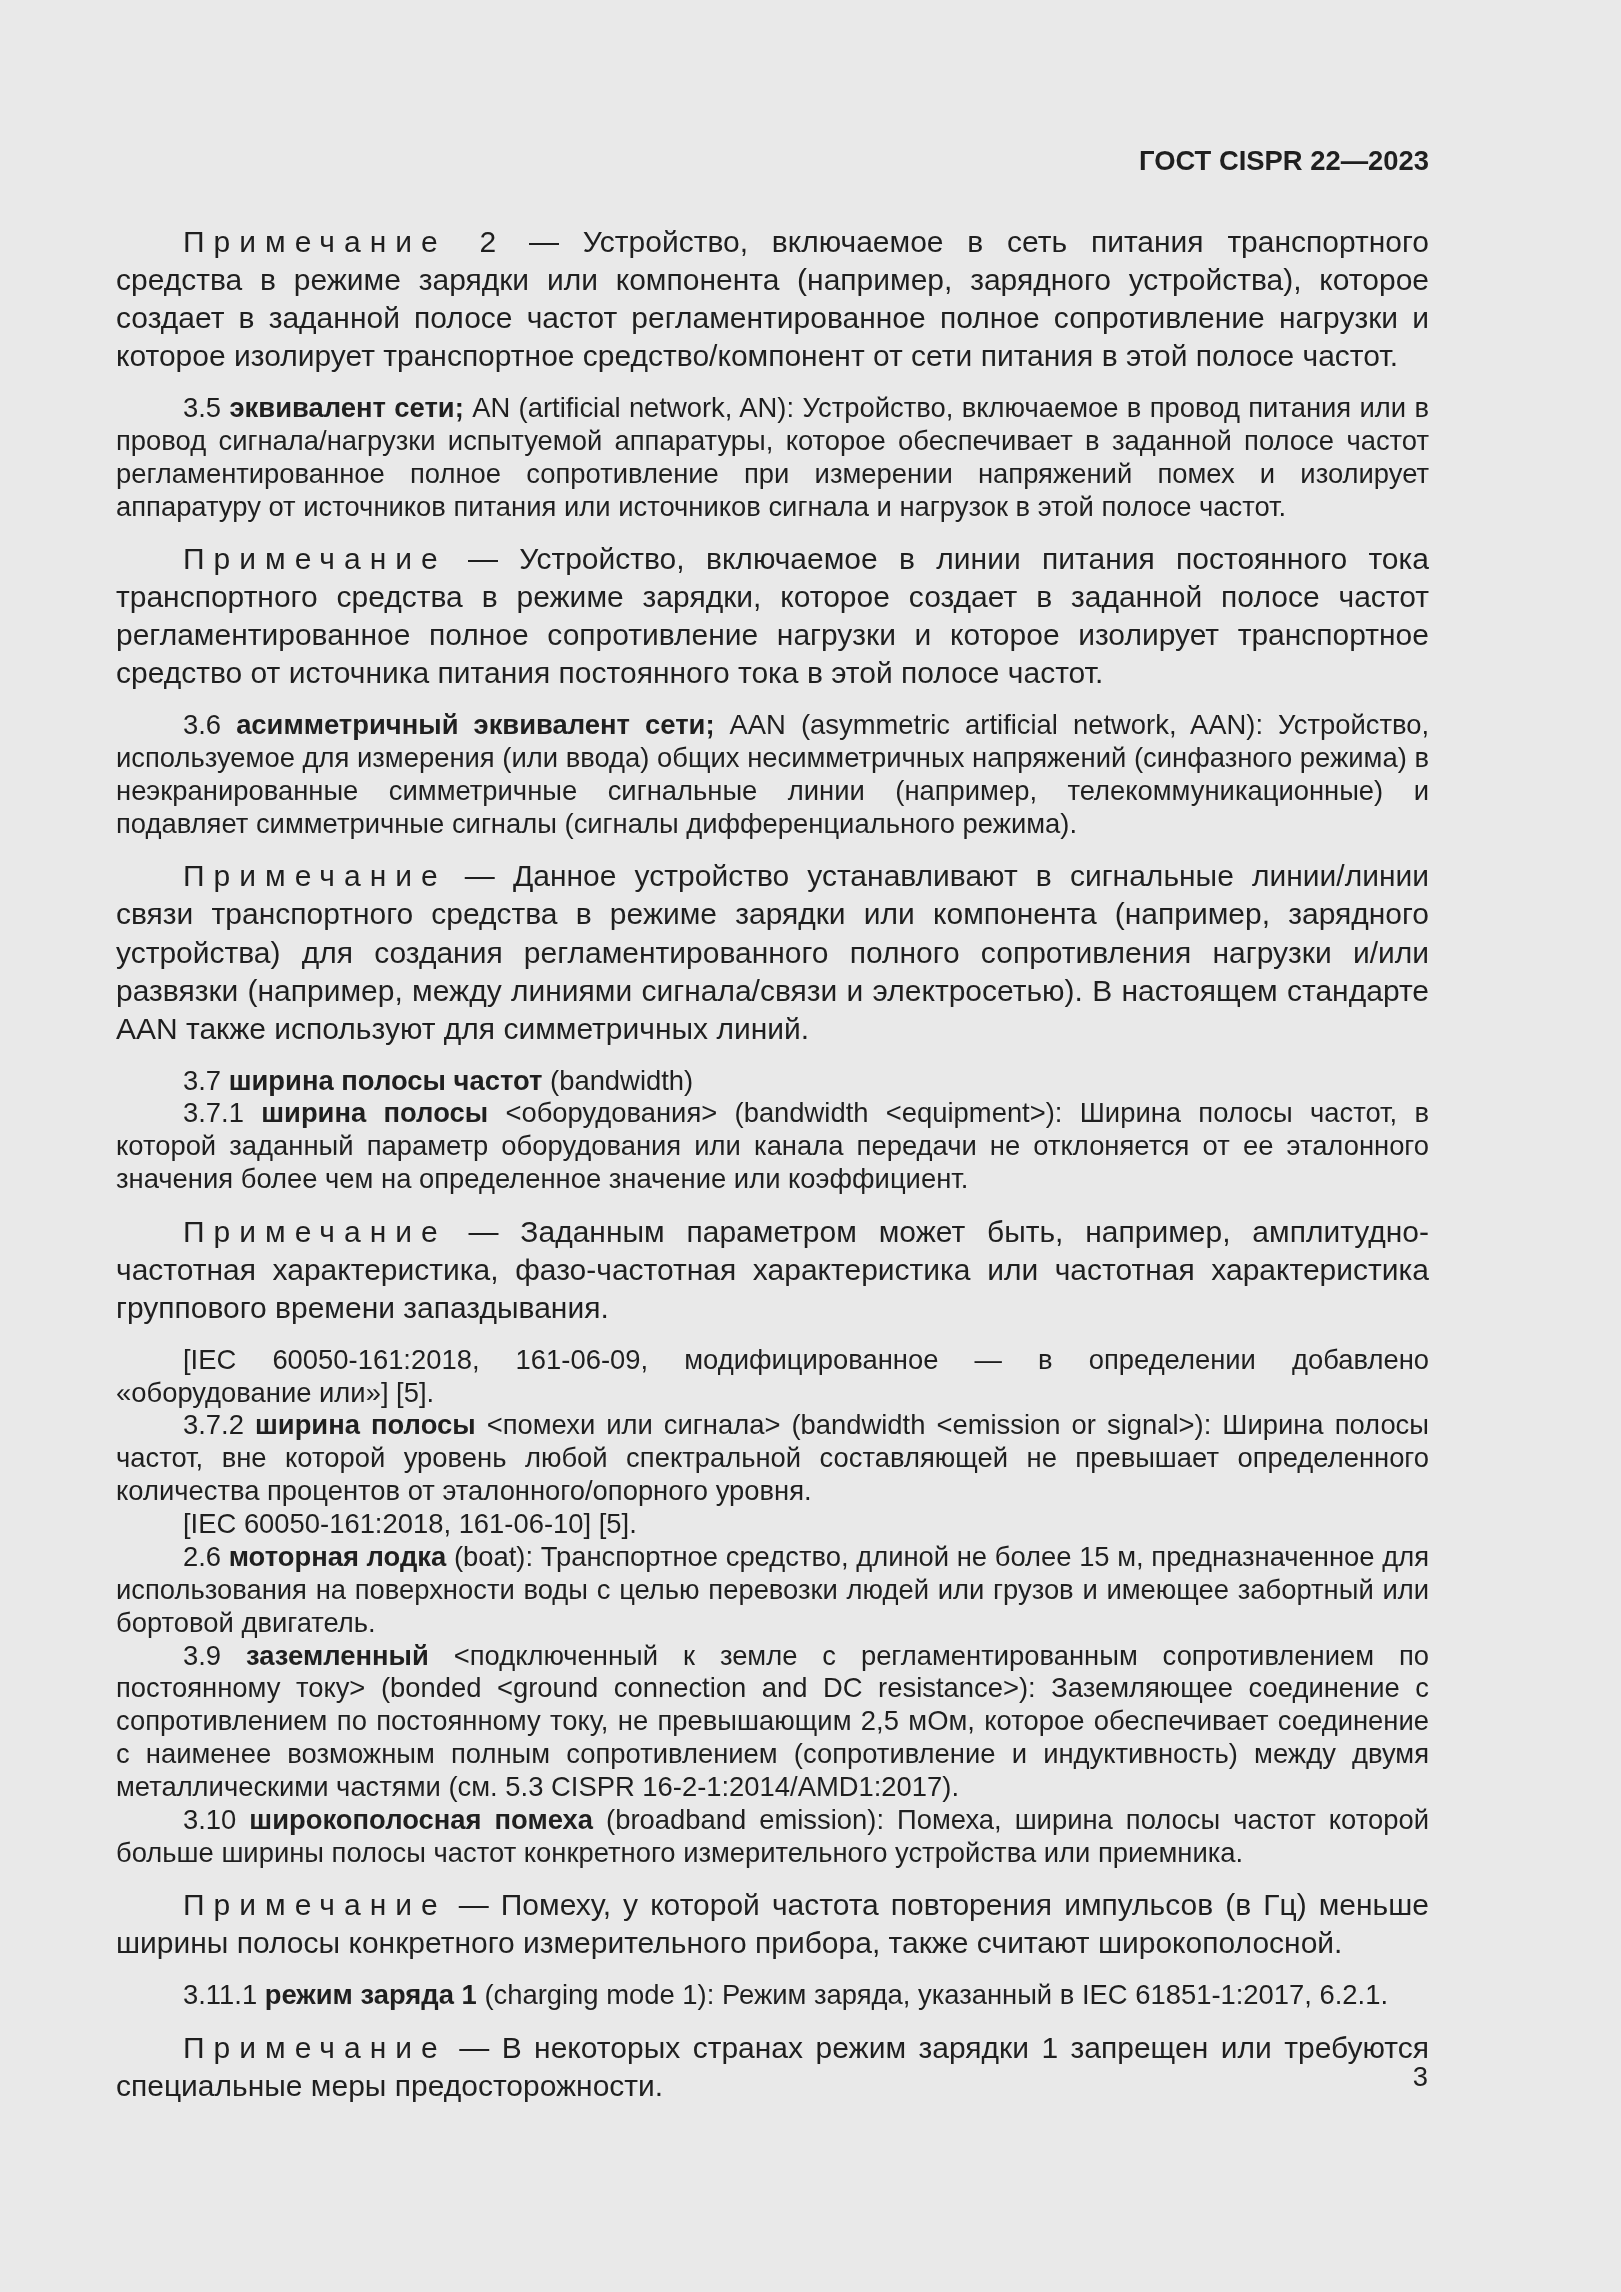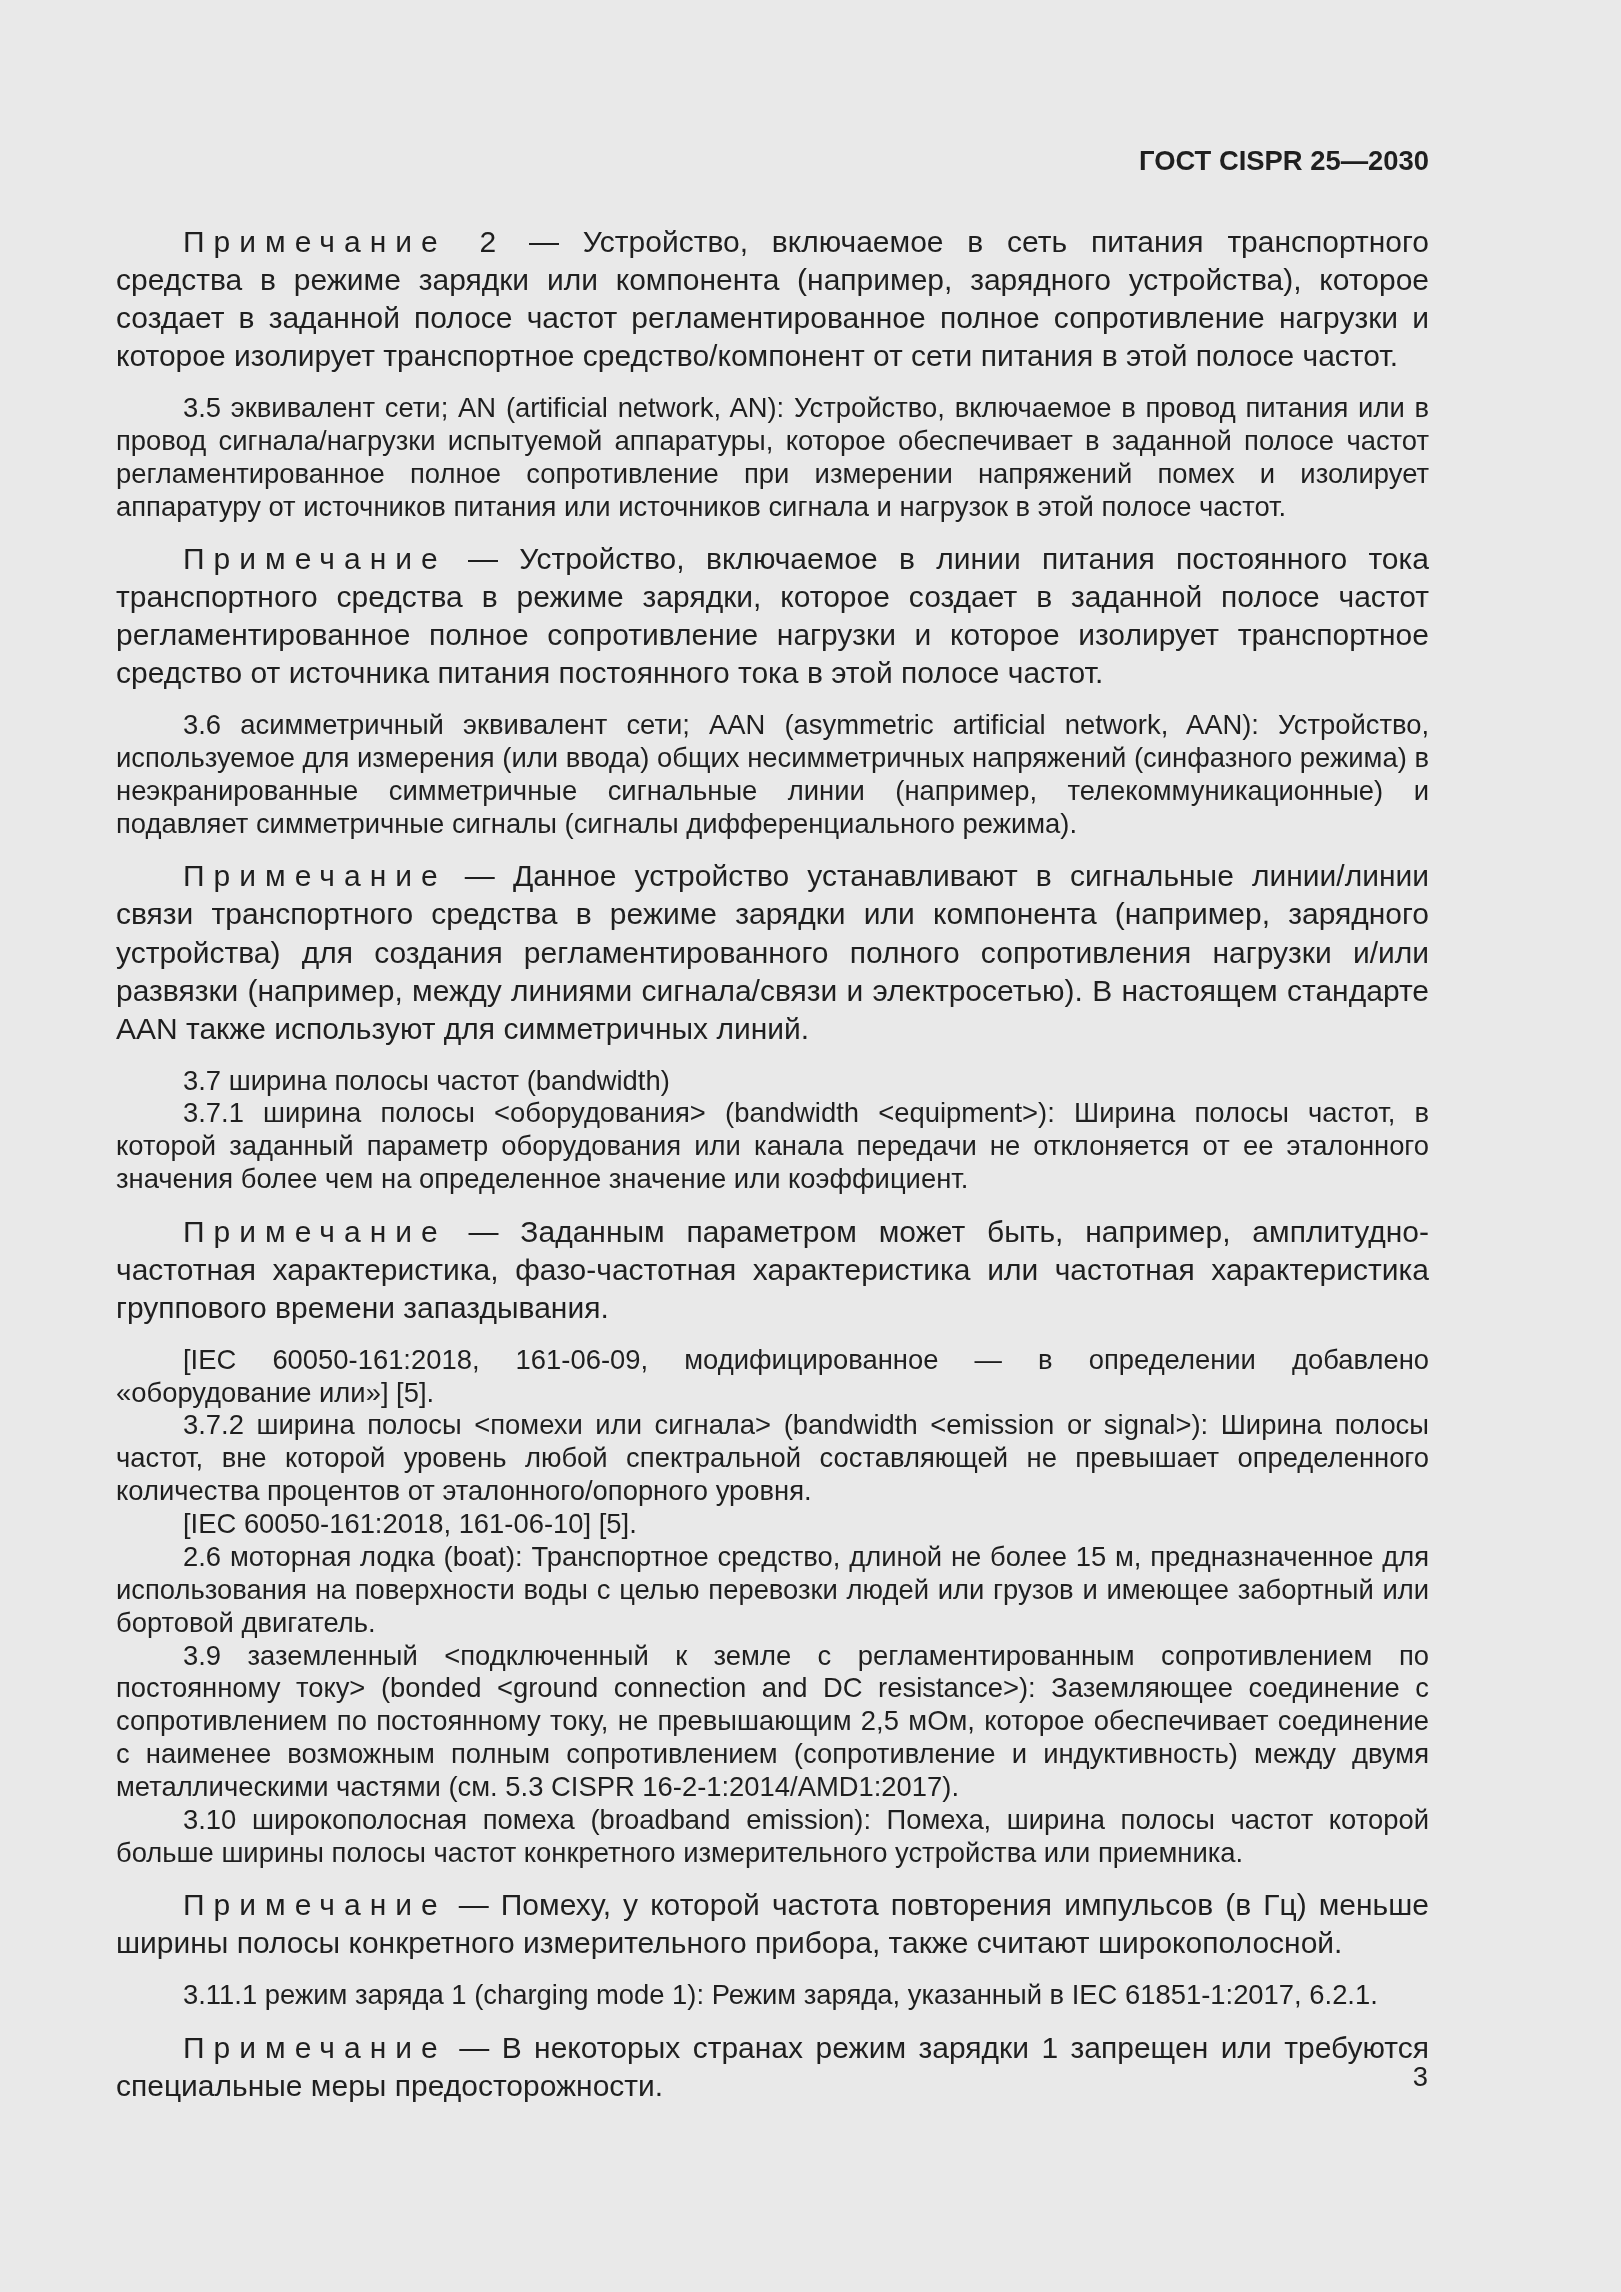--- a/index.html
+++ b/index.html
@@ -33,36 +33,36 @@
     text-indent: 67px;
   }
   .note {
     font-size: 30px;
     line-height: 1.27;
     text-align: justify;
     text-indent: 67px;
     margin: 16.7px 0;
   }
   .note-label { letter-spacing: 0.30em; }
-  b { font-weight: 400; margin-top: 36px; }
+  b { font-weight: 700; margin-top: 36px; }
   .page-number {
     position: absolute;
     top: 2061px;
     right: 193px;
     font-size: 27.4px;
     line-height: 1.2;
   }
 </style>
 </head>
 <body>
 
 <div class="content">
 
   <div class="doc-header">
-    <span>ГОСТ CISPR 25—2030</span>
+    <span>ГОСТ CISPR 22—2023</span>
   </div>
 
   <p class="note"><span class="note-label">Примечание 2</span><span> — Устройство, включаемое в сеть питания транспортного средства в режиме зарядки или компонента (например, зарядного устройства), которое создает в заданной полосе частот регламентированное полное сопротивление нагрузки и которое изолирует транспортное средство/компонент от сети питания в этой полосе частот.</span></p>
 
   <p class="para"><span>3.5 </span><b>эквивалент сети;</b><span> AN (artificial network, AN): Устройство, включаемое в провод питания или в провод сигнала/нагрузки испытуемой аппаратуры, которое обеспечивает в заданной полосе частот регламентированное полное сопротивление при измерении напряжений помех и изолирует аппаратуру от источников питания или источников сигнала и нагрузок в этой полосе частот.</span></p>
 
   <p class="note"><span class="note-label">Примечание</span><span> — Устройство, включаемое в линии питания постоянного тока транспортного средства в режиме зарядки, которое создает в заданной полосе частот регламентированное полное сопротивление нагрузки и которое изолирует транспортное средство от источника питания постоянного тока в этой полосе частот.</span></p>
 
   <p class="para"><span>3.6 </span><b>асимметричный эквивалент сети;</b><span> AAN (asymmetric artificial network, AAN): Устройство, используемое для измерения (или ввода) общих несимметричных напряжений (синфазного режима) в неэкранированные симметричные сигнальные линии (например, телекоммуникационные) и подавляет симметричные сигналы (сигналы дифференциального режима).</span></p>
 

